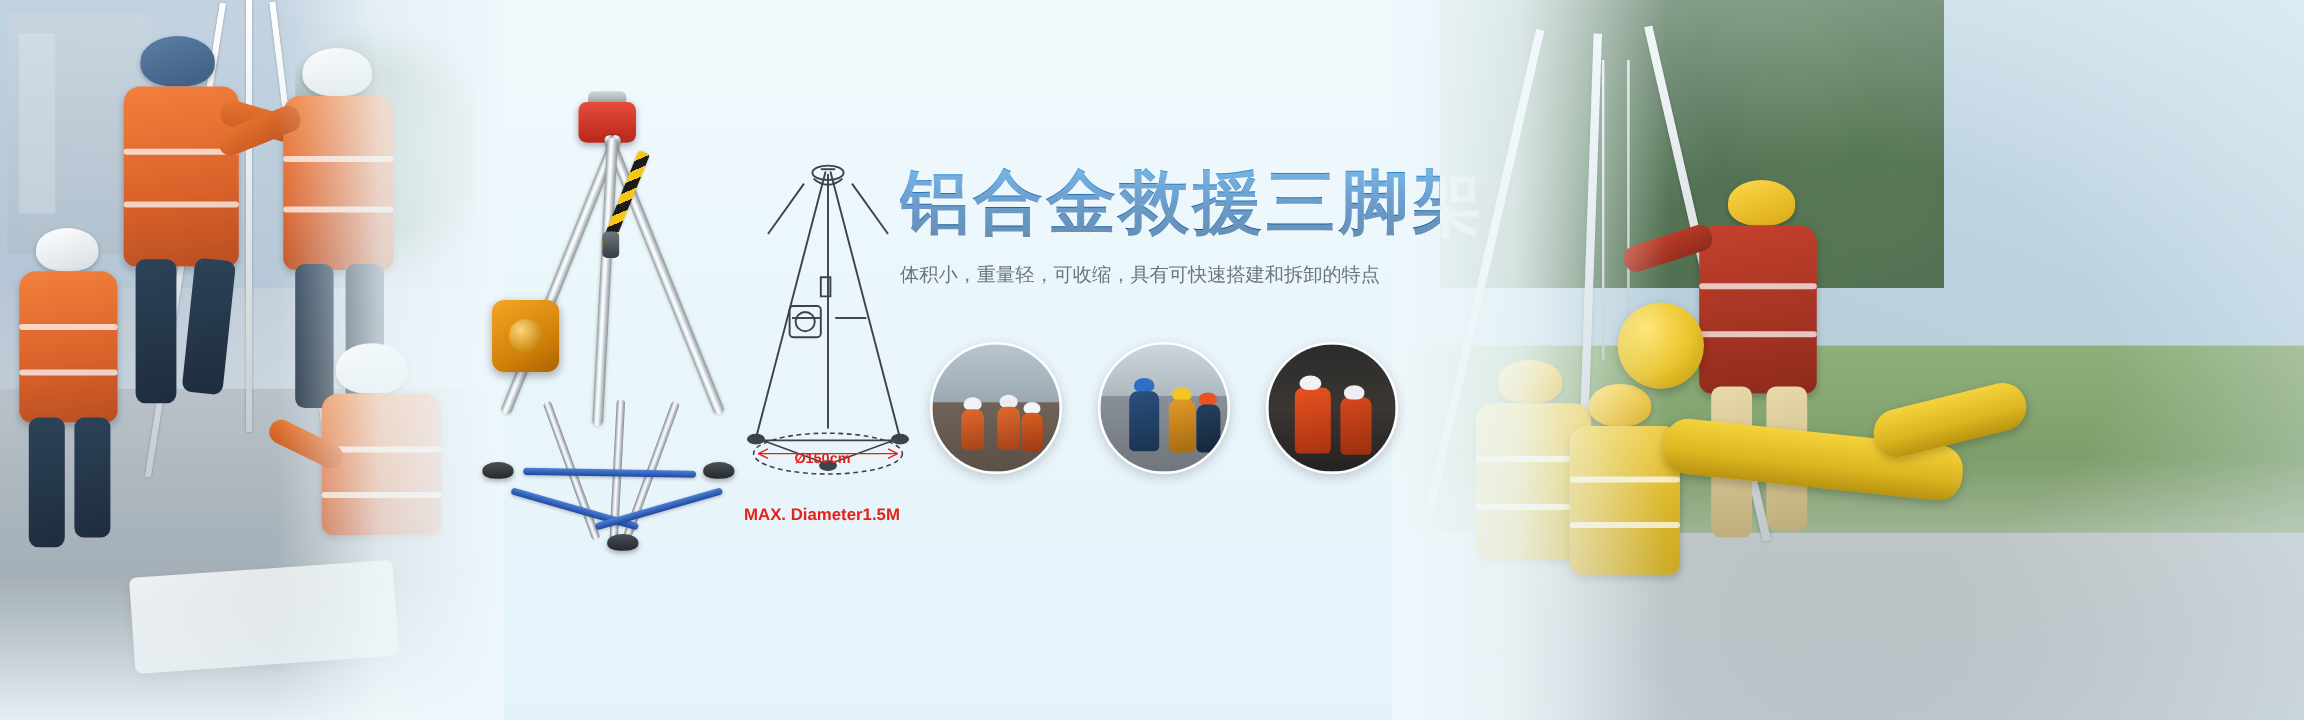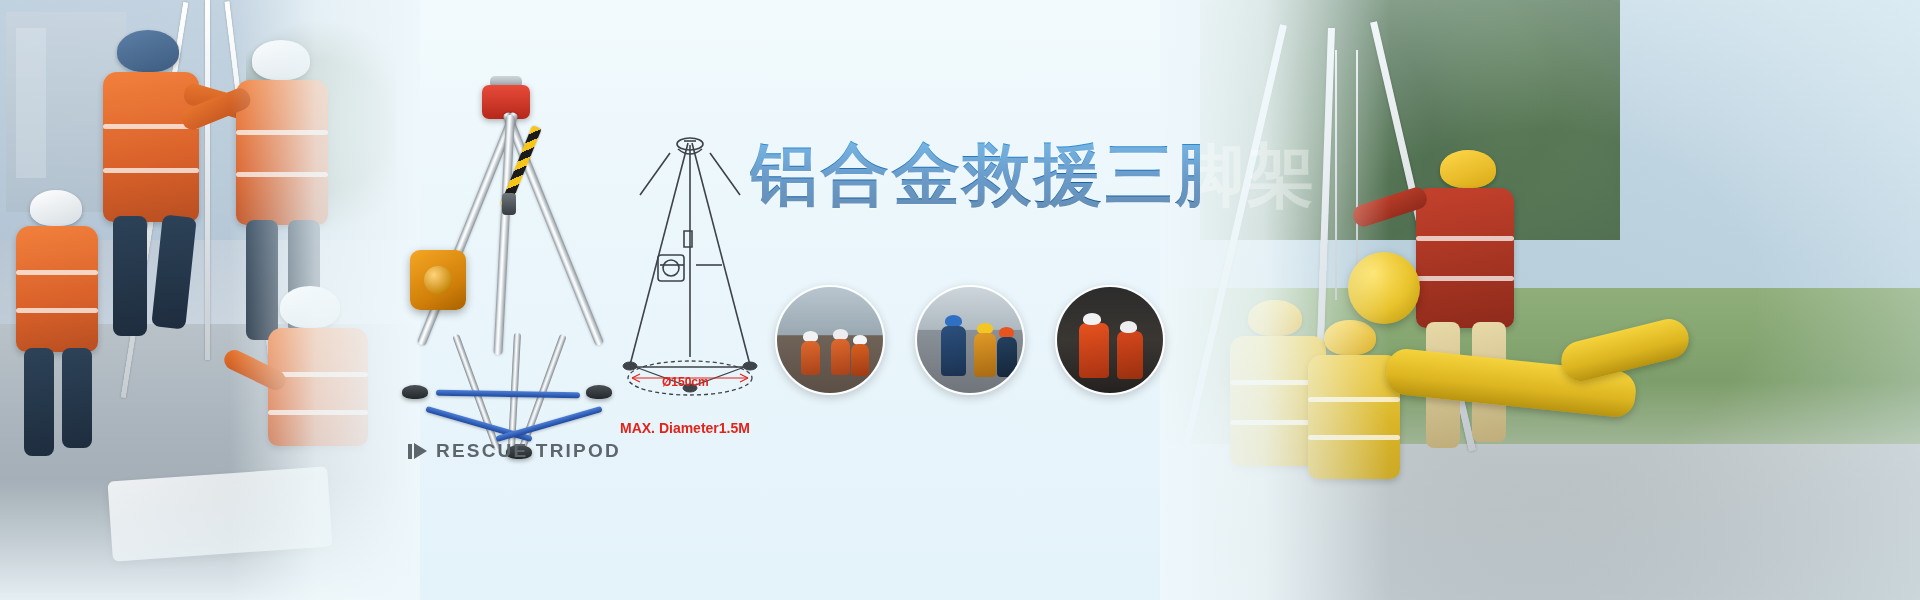--- a/index.html
+++ b/index.html
@@ -212,21 +212,21 @@
     position:absolute; left:615px; top:418px;
     color:#e2231a; font-size:12px; font-weight:600; white-space:nowrap;
   }
   .dim-note.main {
     left:620px; top:420px; font-size:14px;
   }
 
   
   .copy { position:absolute; left:750px; top:140px; width:450px; }
   .title {
-    font-size:68px; font-weight:700; letter-spacing:3px; line-height:1;
+    font-size:58px; font-weight:700; letter-spacing:3px; line-height:1;
     background:linear-gradient(180deg,#2e8fd6 0%,#1b66ad 55%,#13538f 100%);
     -webkit-background-clip:text; background-clip:text; color:transparent;
     text-shadow:0 1px 0 rgba(255,255,255,.35);
     white-space:nowrap;
   }
   .sub { margin-top:18px; color:#6b757c; font-size:16px; line-height:1.75; }
   .sub div { white-space:nowrap; }
 
   
   .thumbs { position:absolute; left:775px; top:285px; display:flex; gap:30px; }
@@ -376,27 +376,20 @@
 
     <div class="pp-blue-base" style="left:34px;top:336px;width:110px;transform:rotate(16deg);"></div>
     <div class="pp-blue-base" style="left:104px;top:336px;width:110px;transform:rotate(-16deg);"></div>
     <div class="pp-blue-base" style="left:46px;top:306px;width:144px;transform:rotate(1deg);"></div>
 
     <div class="pp-foot" style="left:12px;top:300px;"></div>
     <div class="pp-foot" style="left:196px;top:300px;"></div>
     <div class="pp-foot" style="left:116px;top:360px;"></div>
   </div>
 
-  <div class="rescue-label">
-    <span class="play-icon">
-      <span class="bar"></span>
-        <span class="tri"></span>
-    </span>
-    <span>RESCUE TRIPOD</span>
-  </div>
 
   <div class="product-line">
     <svg width="180" height="300" viewBox="0 0 180 300">
       <g stroke="#3d4349" fill="none" stroke-width="1.6">
         <path d="M88 8 L30 230"></path>
         <path d="M92 8 L150 230"></path>
         <path d="M90 10 L90 222"></path>
         <path d="M84 6 L96 6"></path>
         <path d="M70 18 L40 60"></path>
         <path d="M110 18 L140 60"></path>
@@ -425,20 +418,21 @@
       </g>
     </svg>
     <div class="dim-note" style="left:62px;top:240px;">Ø150cm</div>
   </div>
 
   <div class="dim-note main">MAX. Diameter1.5M</div>
 
   <div class="copy">
     <div class="title">铝合金救援三脚架</div>
     <div class="sub">
+      <div>体积小，重量轻，可收缩，具有可快速搭建和拆卸的特点</div>
     </div>
   </div>
 
   <div class="thumbs">
     <div class="thumb t1">
       <div class="th-sky"></div>
       <div class="th-helmet" style="left:26px;top:44px;width:15px;height:11px;background:#f0f2f3;"></div>
       <div class="th-fig" style="left:24px;top:54px;width:19px;height:34px;background:linear-gradient(170deg,#e0692d,#a8421a);"></div>
       <div class="th-helmet" style="left:56px;top:42px;width:15px;height:11px;background:#ededef;"></div>
       <div class="th-fig" style="left:54px;top:52px;width:19px;height:36px;background:linear-gradient(170deg,#e0692d,#a8421a);"></div>

